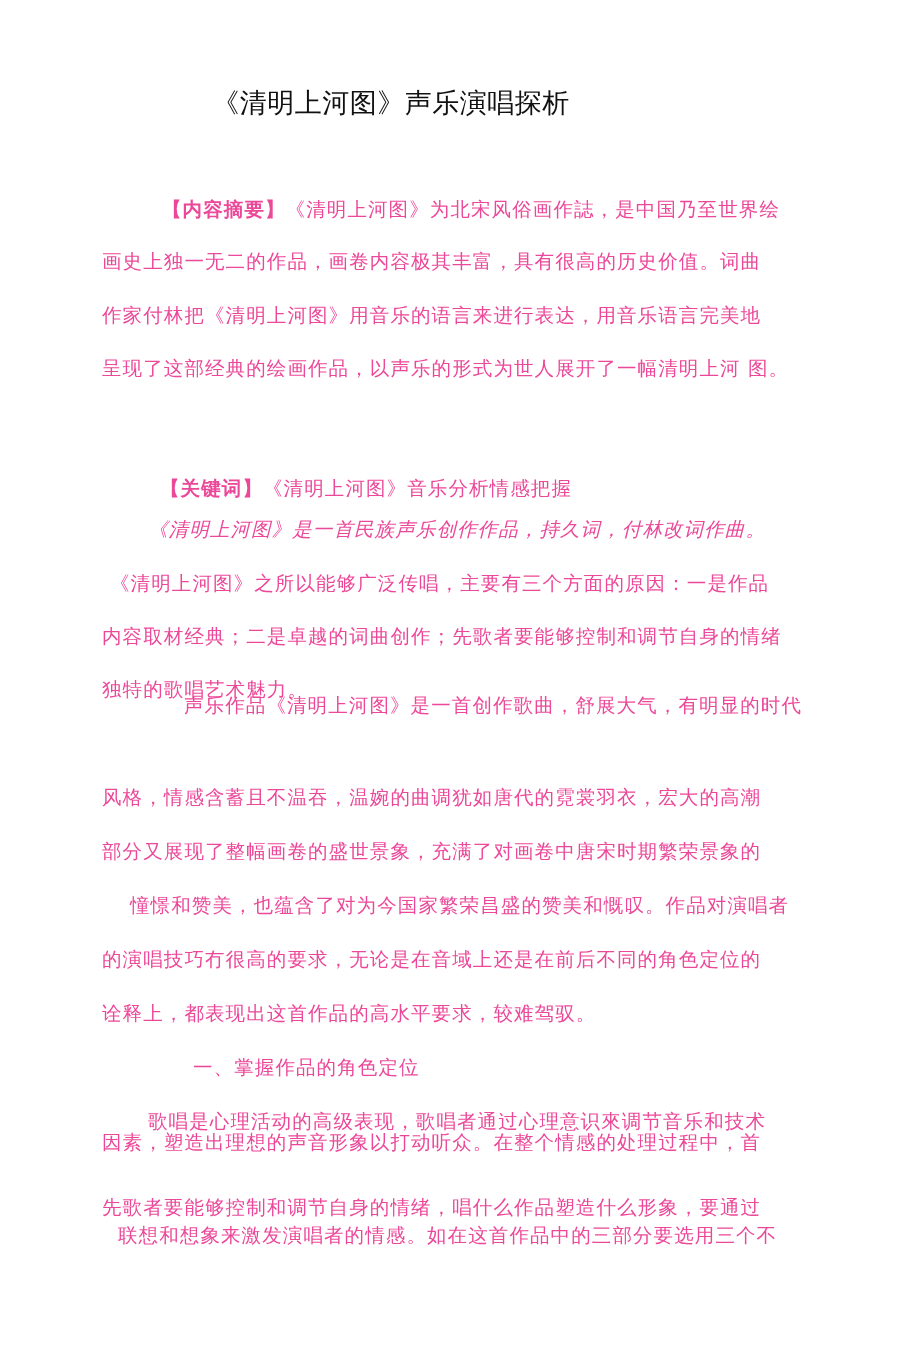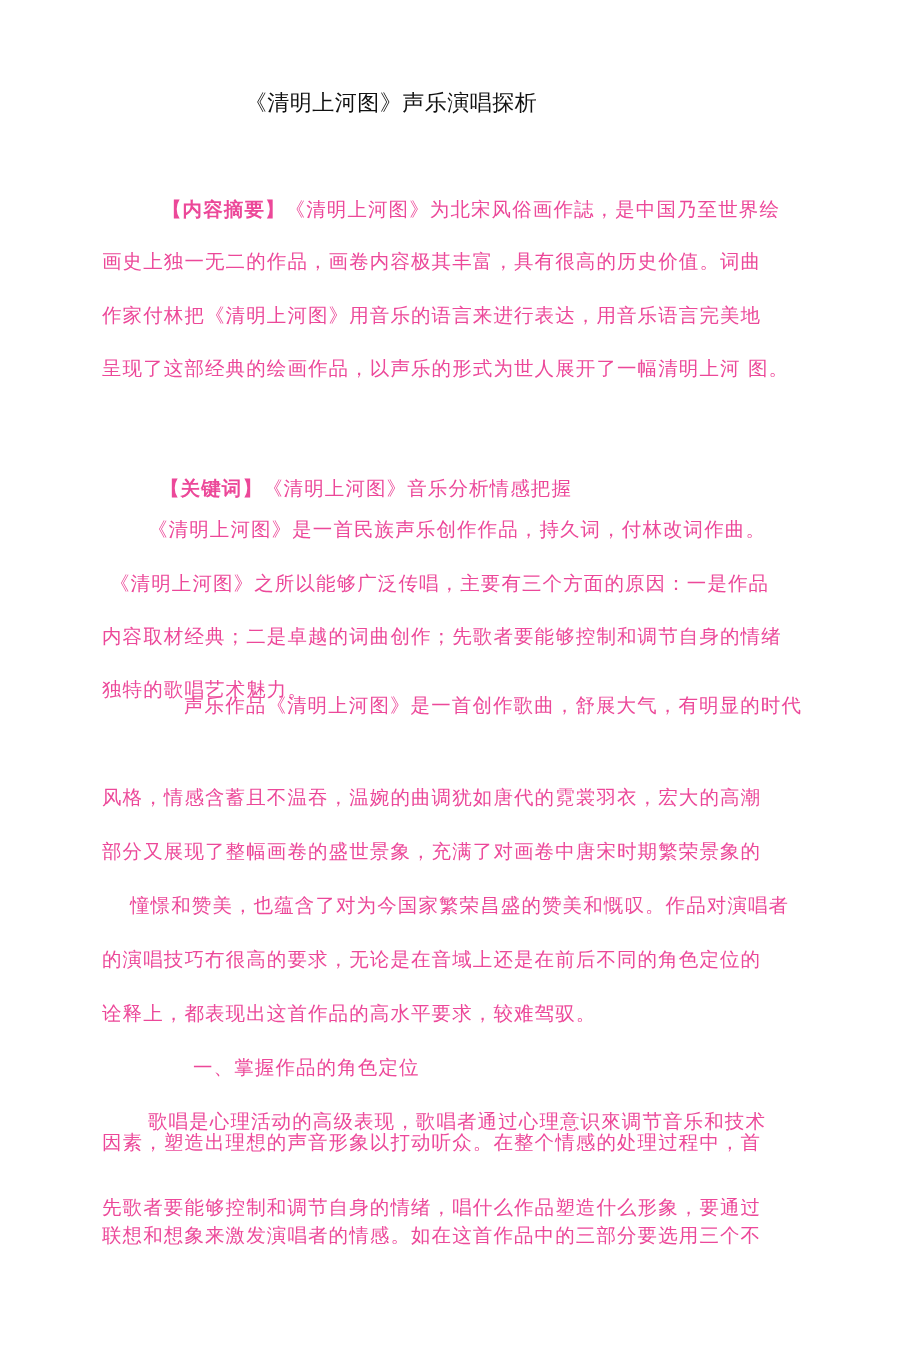--- a/index.html
+++ b/index.html
@@ -15,21 +15,21 @@
       font-family: "DejaVu Serif", "Liberation Serif", serif;
       color: #1a1a1a;
     }
     .title {
       position: absolute;
       left: 0;
       width: 782px;
       top: 86px;
       text-align: center;
       font-family: Liberation Serif, serif;
-      font-size: 22px;
+      font-size: 27px;
       line-height: 34px;
       color: #111;
       letter-spacing: 0.5px;
     }
     .line {
       position: absolute;
       left: 102px;
       font-size: 19.5px;
       line-height: 28px;
       white-space: nowrap;
@@ -45,32 +45,32 @@
 
   <div class="title">《清明上河图》声乐演唱探析</div>
 
   <div class="line" style="left:162px; top:196px;"><span class="bold">【内容摘要】</span><span>《清明上河图》为北宋风俗画作誌，是中国乃至世界绘</span></div>
   <div class="line" style="top:248px;">画史上独一无二的作品，画卷内容极其丰富，具有很高的历史价值。词曲</div>
   <div class="line" style="top:302px;">作家付林把《清明上河图》用音乐的语言来进行表达，用音乐语言完美地</div>
   <div class="line" style="top:355px;">呈现了这部经典的绘画作品，以声乐的形式为世人展开了一幅清明上河  图。</div>
 
   <div class="line" style="left:160px; top:463px;margin-top:12px;"><span class="bold">【关键词】</span><span>《清明上河图》音乐分析情感把握</span></div>
 
-  <div class="line" style="left:148px; top:516px;">《清明上河图》是一首民族声乐创作作品，持久词，付林改词作曲。</div>
+  <div class="line" style="left:148px; top:516px;font-style:italic;">《清明上河图》是一首民族声乐创作作品，持久词，付林改词作曲。</div>
   <div class="line" style="left:110px; top:570px;">《清明上河图》之所以能够广泛传唱，主要有三个方面的原因：一是作品</div>
   <div class="line" style="top:623px;">内容取材经典；二是卓越的词曲创作；先歌者要能够控制和调节自身的情绪</div>
   <div class="line" style="top:676px;">独特的歌唱艺术魅力。</div>
 
   <div class="line" style="left:148px; top:692px;margin-left:36px;">声乐作品《清明上河图》是一首创作歌曲，舒展大气，有明显的时代</div>
   <div class="line" style="top:784px;">风格，情感含蓄且不温吞，温婉的曲调犹如唐代的霓裳羽衣，宏大的高潮</div>
   <div class="line" style="top:838px;">部分又展现了整幅画卷的盛世景象，充满了对画卷中唐宋时期繁荣景象的</div>
   <div class="line" style="top:892px;margin-left:28px;">憧憬和赞美，也蕴含了对为今国家繁荣昌盛的赞美和慨叹。作品对演唱者</div>
   <div class="line" style="top:946px;">的演唱技巧冇很高的要求，无论是在音域上还是在前后不同的角色定位的</div>
   <div class="line" style="top:1000px;">诠释上，都表现出这首作品的高水平要求，较难驾驭。</div>
 
   <div class="line" style="left:148px; top:1054px;margin-left:45px;">一、掌握作品的角色定位</div>
 
   <div class="line" style="left:148px; top:1108px;">歌唱是心理活动的高级表现，歌唱者通过心理意识來调节音乐和技术</div>
   <div class="line" style="top:1129px;">因素，塑造出理想的声音形象以打动听众。在整个情感的处理过程中，首</div>
   <div class="line" style="top:1194px;">先歌者要能够控制和调节自身的情绪，唱什么作品塑造什么形象，要通过</div>
-  <div class="line" style="top:1222px;">联想和想象来激发演唱者的情感。如在这首作品中的三部分要选用三个不</div>
+  <div class="line" style="top:1222px;margin-left:16px;">联想和想象来激发演唱者的情感。如在这首作品中的三部分要选用三个不</div>
 
 </div>
 
 </body></html>

